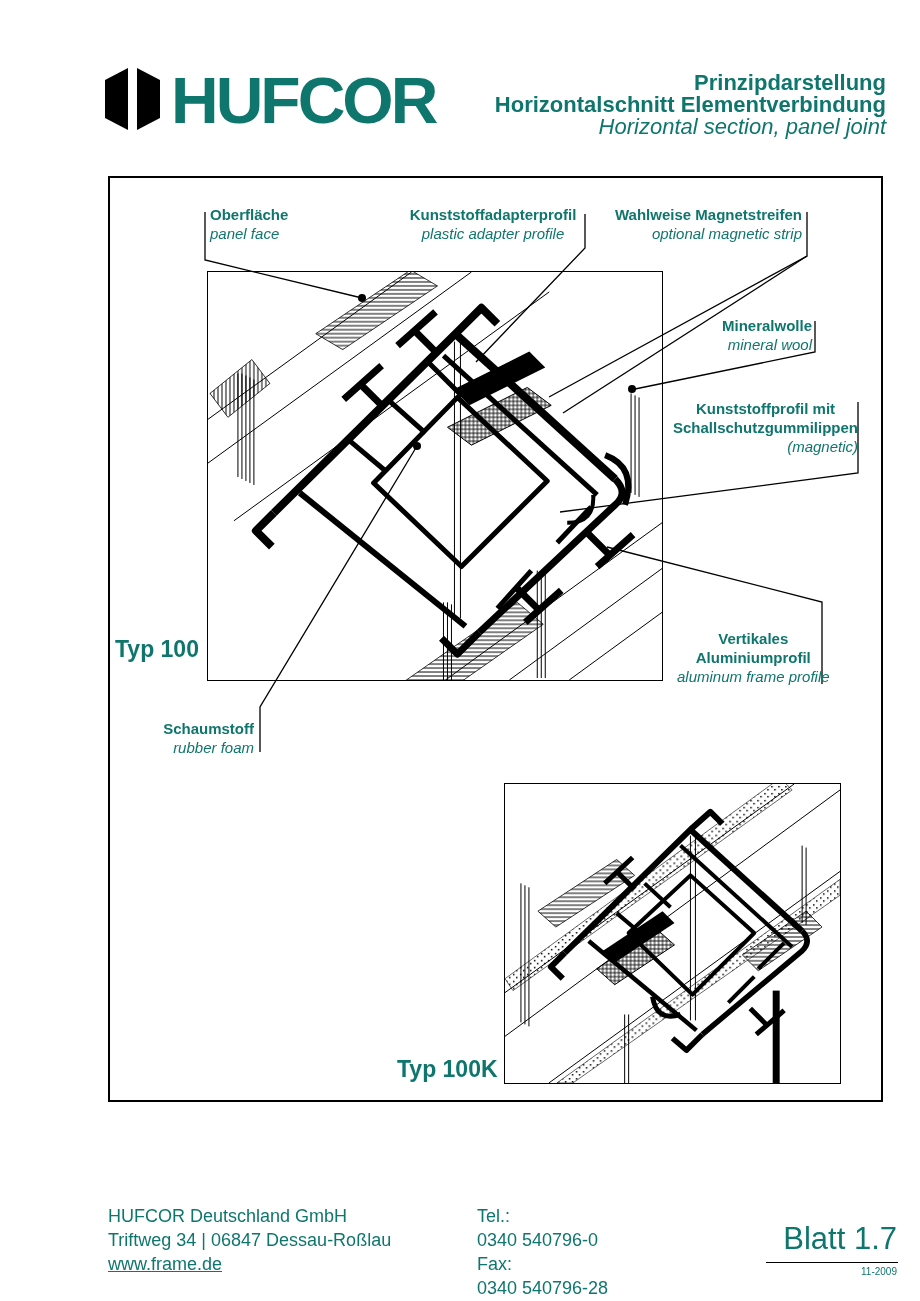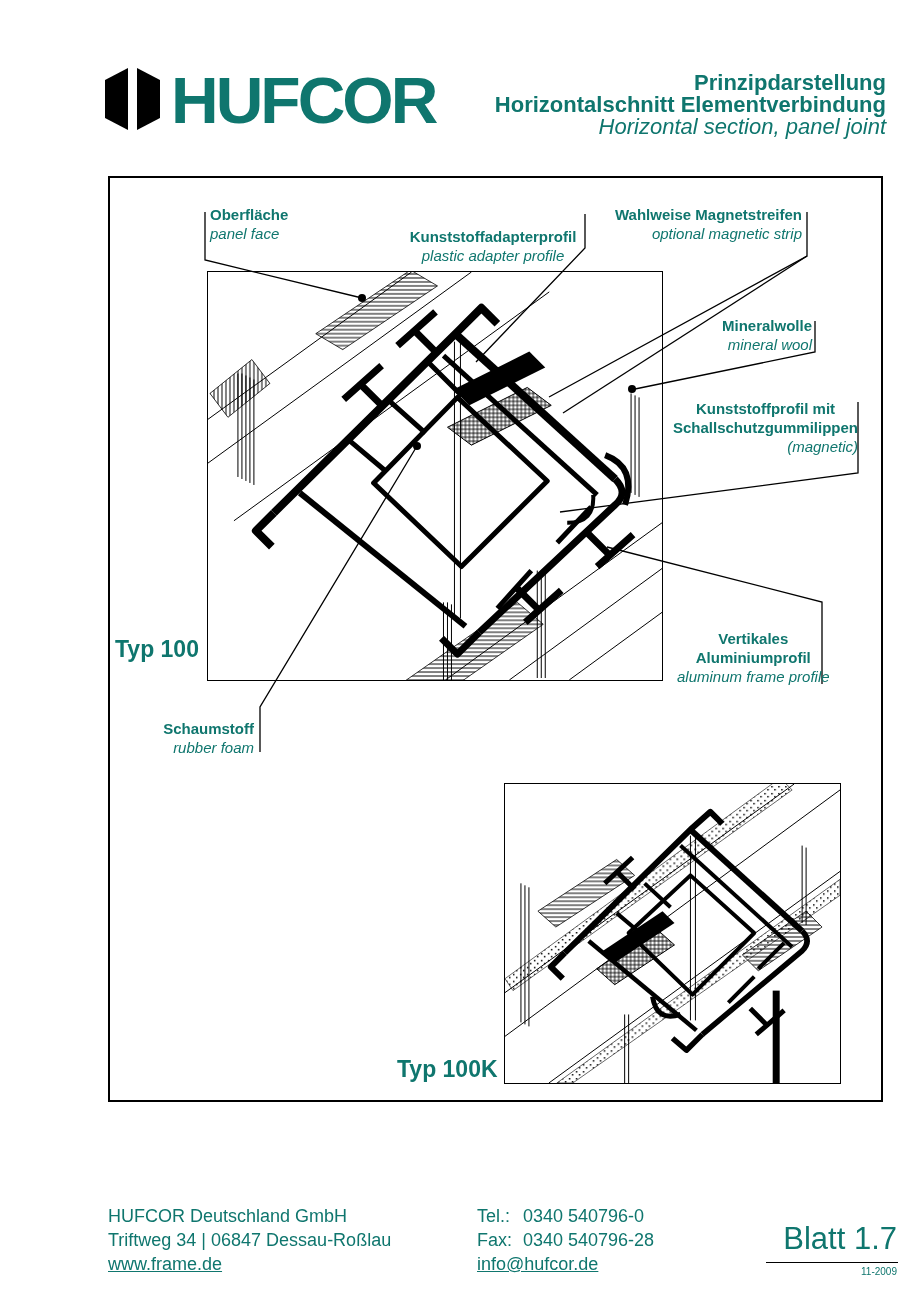--- a/index.html
+++ b/index.html
@@ -22,21 +22,21 @@
   
   .lbl{position:absolute;z-index:4;line-height:19px;white-space:nowrap;}
   .lbl .b{font-size:15px;font-weight:700;text-align:center;}
   .lbl .i{font-size:15px;font-style:italic;}
   .ta-r{text-align:right;} .ta-c{text-align:center;}
   .typ{position:absolute;z-index:4;font-size:23px;font-weight:700;}
   
   .foot{position:absolute;font-size:18px;line-height:24px;}
   #foot-left{left:108px;top:1204px;}
   #foot-mid{left:477px;top:1204px;}
-  .tel-row{display:flex;} .tel-row .lab{width:46px;}
+  .tel-row{display:flex;flex-direction:column;} .tel-row .lab{width:46px;}
   .link{text-decoration:underline;cursor:pointer;}
   #sheet{position:absolute;right:23px;top:1221px;font-size:31px;font-weight:400;z-index:4;}
   #sheet-rule{position:absolute;left:766px;top:1262px;width:132px;border-top:1.5px solid #000;}
   #rev{position:absolute;right:23px;top:1266px;font-size:10px;}
 </style>
 </head>
 <body>
 
 <div class="page">
 
@@ -183,21 +183,21 @@
       <circle cx="362" cy="298" r="4"></circle>
       <circle cx="632" cy="389" r="4"></circle>
       <circle cx="417" cy="446" r="4"></circle>
     </g>
   </svg>
 
   <div class="lbl" style="left:210px;top:205px;">
     <div class="b">Oberfläche</div>
     <div class="i">panel face</div>
   </div>
-  <div class="lbl ta-c" style="left:403px;top:205px;width:180px;margin-top:22px;">
+  <div class="lbl ta-c" style="left:403px;top:205px;width:180px;">
     <div class="b">Kunststoffadapterprofil</div>
     <div class="i">plastic adapter profile</div>
   </div>
   <div class="lbl ta-r" style="right:118px;top:205px;">
     <div class="b">Wahlweise Magnetstreifen</div>
     <div class="i">optional magnetic strip</div>
   </div>
   <div class="lbl ta-r" style="right:108px;top:316px;">
     <div class="b">Mineralwolle</div>
     <div class="i">mineral wool</div>

